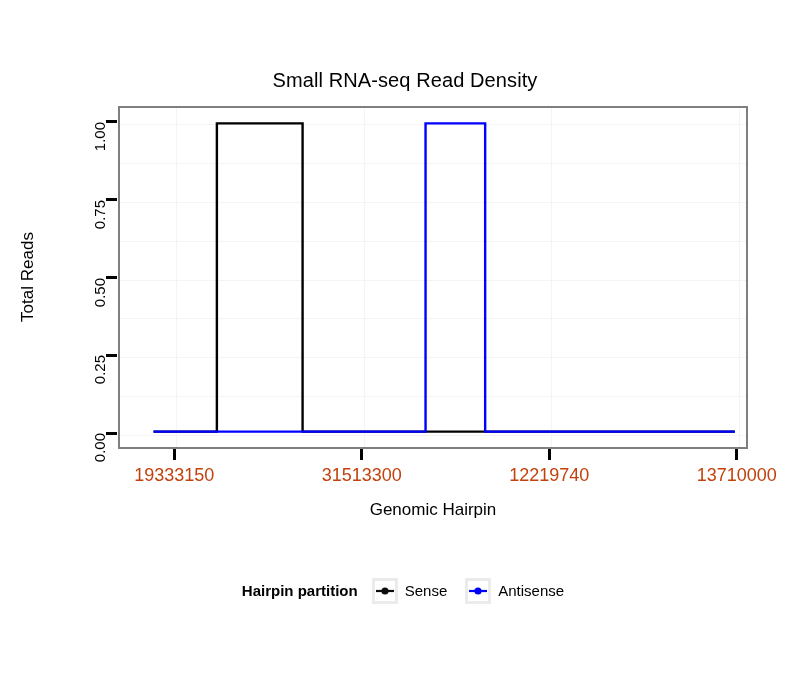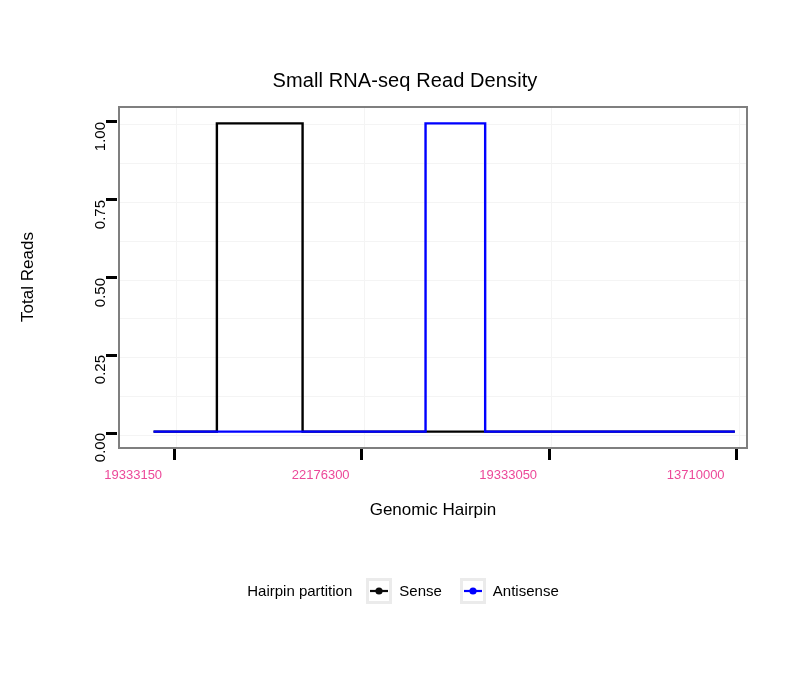--- a/index.html
+++ b/index.html
@@ -83,24 +83,24 @@
     position: absolute;
     width: 3px;
     height: 11px;
     background: #000000;
     top: 449px;
   }
   .ticklabel-x {
     position: absolute;
     top: 466px;
     width: 140px;
-    text-align: left;
-    font-size: 13px;
+    text-align: center;
+    font-size: 18px;
     line-height: 18px;
-    color: #ec4899;
+    color: #c2410c;
     white-space: nowrap;
   }
 
   .axis-title-x {
     position: absolute;
     left: 118px;
     top: 500px;
     width: 630px;
     text-align: center;
     font-size: 17px;
@@ -126,21 +126,21 @@
     position: absolute;
     left: 0;
     top: 578px;
     width: 810px;
     display: flex;
     justify-content: center;
     align-items: center;
   }
   .legend-title {
     font-size: 15px;
-    font-weight: normal;
+    font-weight: bold;
     color: #000;
     margin-right: 14px;
     line-height: 18px;
     white-space: nowrap;
   }
   .legend-item {
     display: flex;
     align-items: center;
     margin-right: 18px;
   }
@@ -211,23 +211,23 @@
           <polyline points="33.75,327.41 97.50,327.41 97.50,15.59 183.75,15.59 183.75,327.41 618.75,327.41" fill="none" stroke="#000000" stroke-width="2.4" stroke-linejoin="miter" stroke-linecap="butt" vector-effect="non-scaling-stroke"></polyline>
           <polyline points="33.75,327.41 307.50,327.41 307.50,15.59 367.50,15.59 367.50,327.41 618.75,327.41" fill="none" stroke="#0000ff" stroke-width="2.4" stroke-linejoin="miter" stroke-linecap="butt" vector-effect="non-scaling-stroke"></polyline>
         </svg>
     </div>
   </div>
 
   <div id="x-axis">
       <div class="tick-x" style="left: 172.75px;"></div>
       <div class="ticklabel-x" style="left: 104.25px;">19333150</div>
       <div class="tick-x" style="left: 360.25px;"></div>
-      <div class="ticklabel-x" style="left: 291.75px;">22176300</div>
+      <div class="ticklabel-x" style="left: 291.75px;">31513300</div>
       <div class="tick-x" style="left: 547.75px;"></div>
-      <div class="ticklabel-x" style="left: 479.25px;">19333050</div>
+      <div class="ticklabel-x" style="left: 479.25px;">12219740</div>
       <div class="tick-x" style="left: 735.25px;"></div>
       <div class="ticklabel-x" style="left: 666.75px;">13710000</div>
     </div>
 
   <div class="axis-title-x">Genomic Hairpin</div>
 
   <div class="legend">
     <div class="legend-title">Hairpin partition</div>
     <div id="legend-items" style="display:flex;align-items:center;">
         <div class="legend-item">

